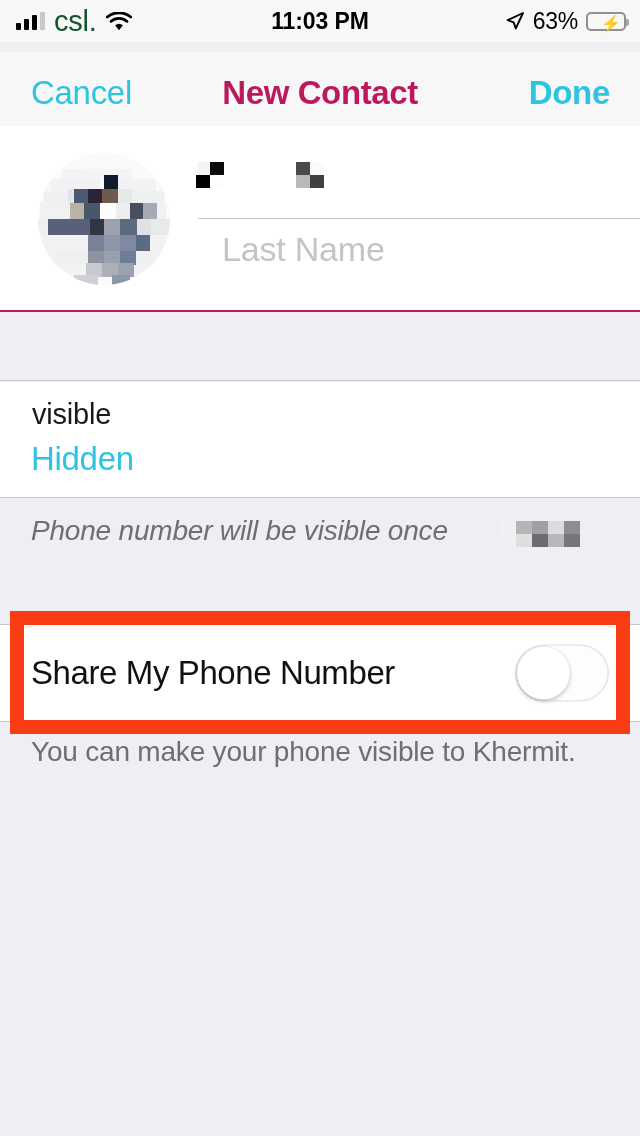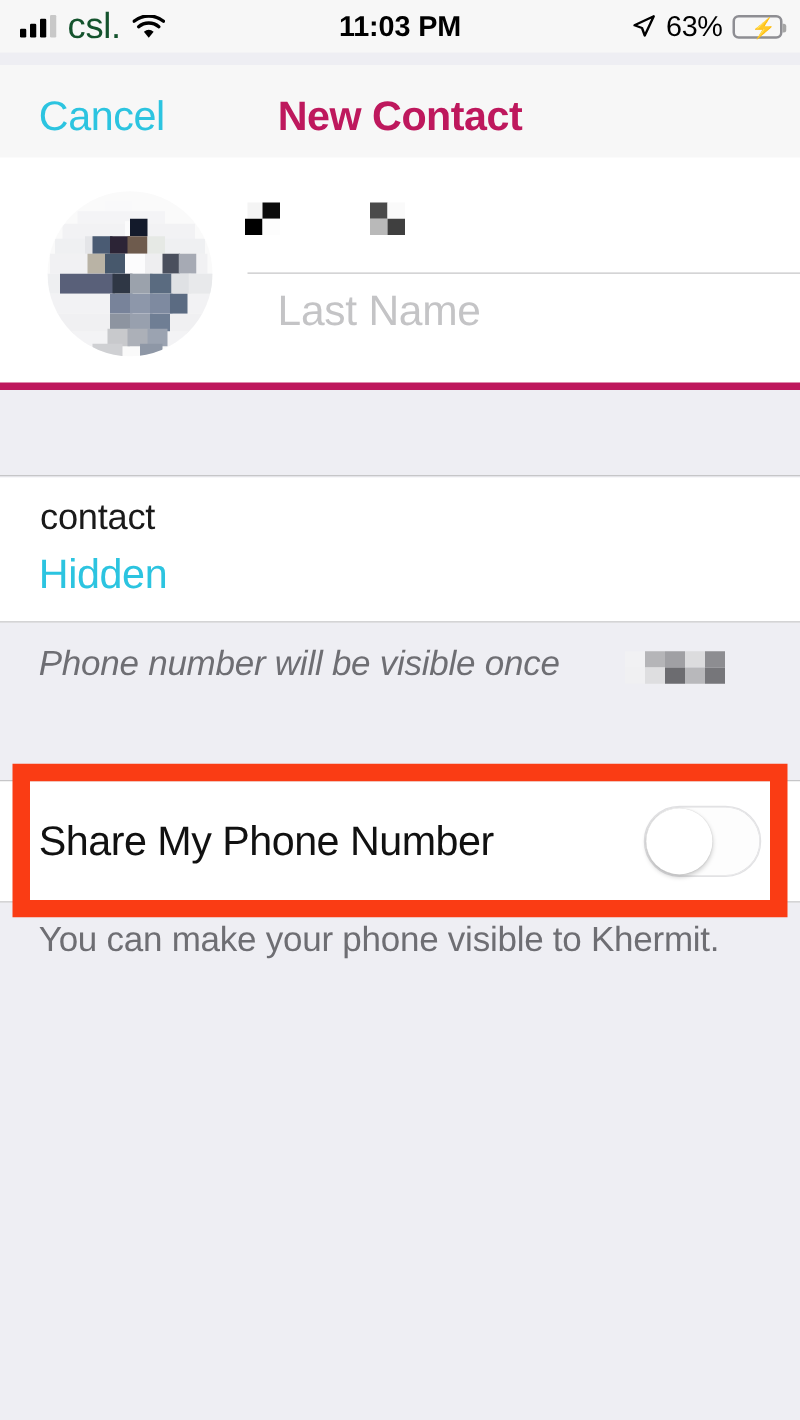--- a/index.html
+++ b/index.html
@@ -48,21 +48,21 @@
   .nav-cancel{ position:absolute; left:31px; top:50%; transform:translateY(-50%);
                font-size:33px; color:#2cc4e0; letter-spacing:-0.3px; }
   .nav-title{ position:absolute; left:0; width:640px; top:50%; transform:translateY(-50%);
               text-align:center; font-size:33px; font-weight:700; color:#be185d; letter-spacing:-0.4px; }
   .nav-done{ position:absolute; right:30px; top:50%; transform:translateY(-50%);
              font-size:33px; color:#2cc4e0; font-weight:600; letter-spacing:-0.3px; }
 
   
   .name-card{
     position:absolute; top:126px; left:0; width:640px; height:186px;
-    background:#fff; border-bottom:6px solid #be185d;
+    background:#fff; border-bottom:2px solid #be185d;
   }
   .avatar{
     position:absolute; left:38px; top:27px; width:132px; height:132px;
     border-radius:50%; overflow:hidden; background:#fafafa;
   }
   .avatar .px{ position:absolute; }
 
   .name-fields{ position:absolute; left:198px; top:0; right:0; height:186px; }
   .first-row{ position:absolute; left:0; top:26px; right:0; height:60px; }
   .redact-first{ position:absolute; left:0; top:10px; }
@@ -164,20 +164,21 @@
       <span class="battery">
         <span class="fill" style="width:63%"></span>
         <span class="bolt">⚡</span>
       </span>
     </div>
   </div>
 
   <div class="navbar">
     <span class="nav-cancel">Cancel</span>
     <span class="nav-title">New Contact</span>
+    <span class="nav-done">Done</span>
   </div>
 
   <div class="name-card">
 
     <div class="avatar">
       <span class="px" style="left:46px;top:8px;width:22px;height:14px;background:#f9f9fa;"></span>
       <span class="px" style="left:24px;top:16px;width:70px;height:12px;background:#f4f4f6;"></span>
       <span class="px" style="left:12px;top:26px;width:106px;height:14px;background:#f2f2f4;"></span>
       <span class="px" style="left:62px;top:24px;width:16px;height:14px;background:#fbfbfc;"></span>
       <span class="px" style="left:66px;top:22px;width:14px;height:14px;background:#131a2b;"></span>
@@ -232,21 +233,21 @@
         </span>
       </div>
       <div class="field-divider"></div>
       <span class="last-placeholder">Last Name</span>
     </div>
   </div>
 
   <div class="gap-gray"></div>
 
   <div class="phone-card">
-    <span class="ph-label">contact</span>
+    <span class="ph-label">visible</span>
     <span class="ph-value">Hidden</span>
   </div>
 
   <div class="note1">
     <span class="line l1">Phone number will be visible once</span>
     <span class="redact-inline">
       <span class="px" style="left:0px;top:0px;width:16px;height:13px;background:#f1f1f3;"></span>
       <span class="px" style="left:16px;top:0px;width:16px;height:13px;background:#b5b5b8;"></span>
       <span class="px" style="left:32px;top:0px;width:16px;height:13px;background:#a0a0a4;"></span>
       <span class="px" style="left:48px;top:0px;width:16px;height:13px;background:#dcdcde;"></span>

